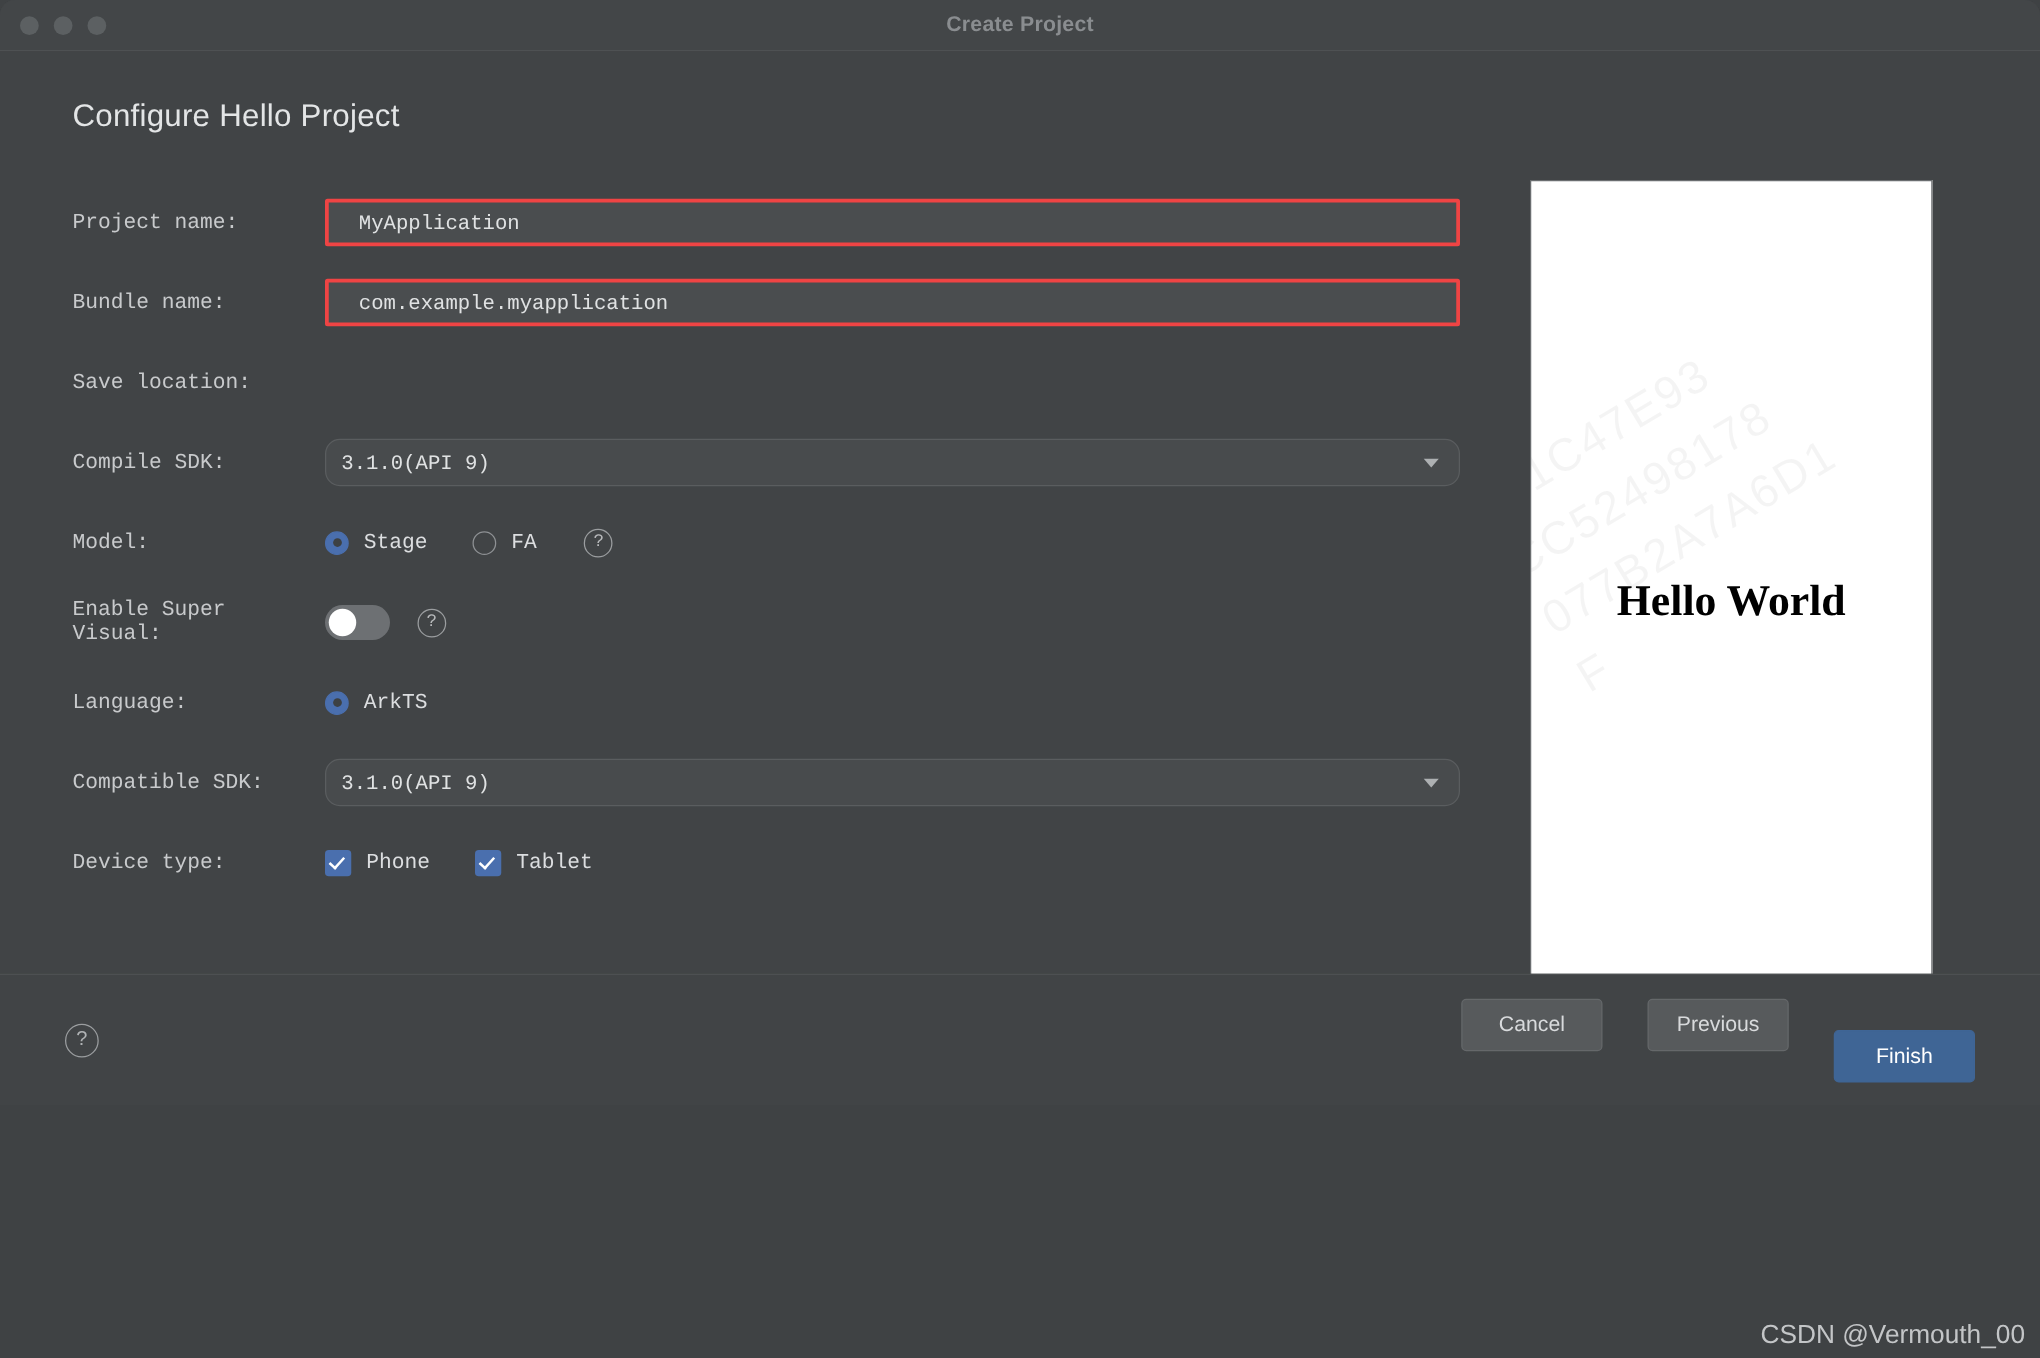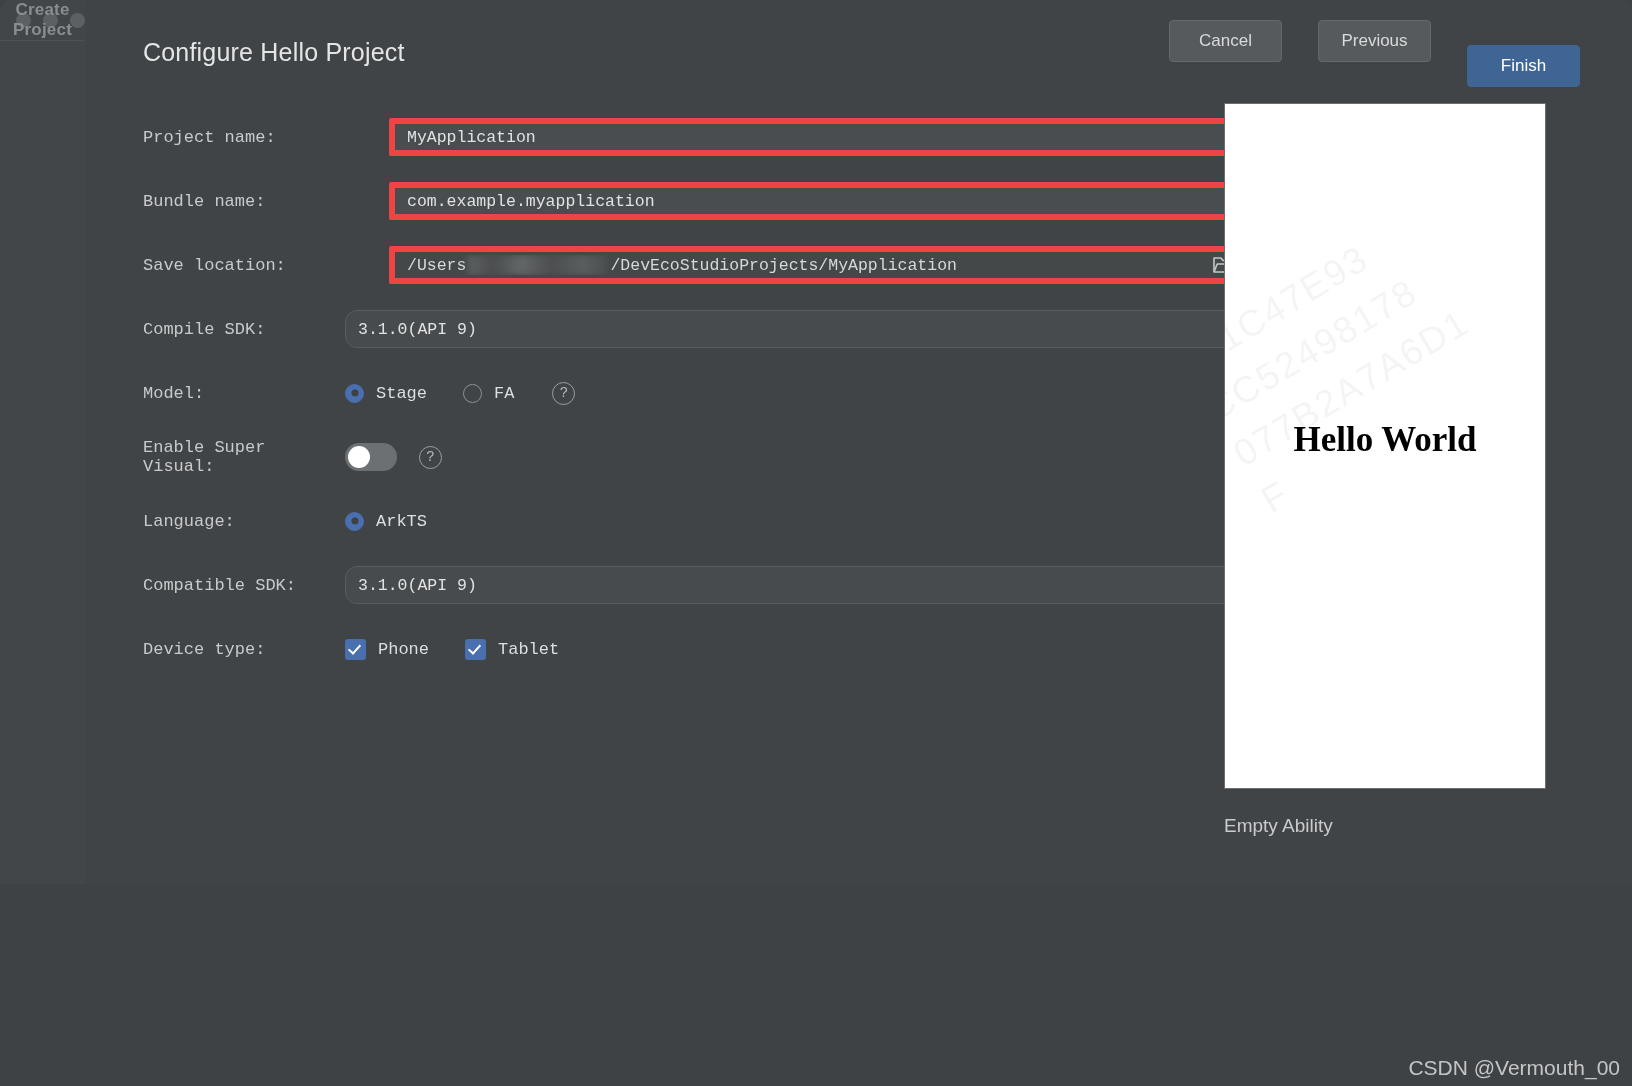--- a/index.html
+++ b/index.html
@@ -19,21 +19,21 @@
   
   .window {
     position: absolute;
     left: 0; top: 0;
     width: 1632px;
     height: 884px;
     background: #434648;
     border-radius: 12px 12px 0 0;
     overflow: hidden;
     display: flex;
-    flex-direction: row;
+    flex-direction: column;
   }
 
   
   .titlebar {
     position: relative;
     height: 40px;
     min-height: 40px;
     background: #434648;
     border-bottom: 1px solid #4e5153;
     display: flex;
@@ -96,29 +96,28 @@
     color: #c8cacc;
     flex: 0 0 202px;
   }
   .field {
     flex: 1;
     position: relative;
   }
   .textbox {
     height: 38px;
     background: #4a4d4f;
-    border: 6px solid #ef4444;
+    border: 3px solid #ef4444;
     border-radius: 2px;
     display: flex;
     align-items: center;
-    padding: 0 12px;
+    padding: 0 24px;
     font-size: 16.5px;
     color: #e0e2e3;
     box-sizing: border-box;
-    margin-left: 44px;
   }
   .textbox.readonly {
     background: #454849;
     color: #d6d8da;
     justify-content: space-between;
   }
   .pathwrap {
     display: flex;
     align-items: center;
     white-space: nowrap;
@@ -377,35 +376,20 @@
 
       <div class="row">
         <div class="row-label">Bundle name:</div>
         <div class="field">
           <div class="textbox">com.example.myapplication</div>
         </div>
       </div>
 
       <div class="row">
         <div class="row-label">Save location:</div>
-        <div class="field">
-          <div class="textbox readonly">
-            <span class="pathwrap">
-              <span>/Users</span>
-                <span class="path-redact"></span>
-                <span>/DevEcoStudioProjects/MyApplication</span>
-            </span>
-            <span class="folder-icon">
-              <svg width="22" height="18" viewBox="0 0 22 18">
-                <path d="M1 16V2h7l2 2.5h6V7" fill="none" stroke="#c4c6c8" stroke-width="1.6" stroke-linejoin="round"></path>
-                <path d="M1 16l3.2-8h17L18 16z" fill="none" stroke="#c4c6c8" stroke-width="1.6" stroke-linejoin="round"></path>
-              </svg>
-            </span>
-          </div>
-        </div>
       </div>
 
       <div class="row">
         <div class="row-label">Compile SDK:</div>
         <div class="field">
           <div class="dropdown">
             <span>3.1.0(API 9)</span>
             <span class="caret"></span>
           </div>
         </div>

